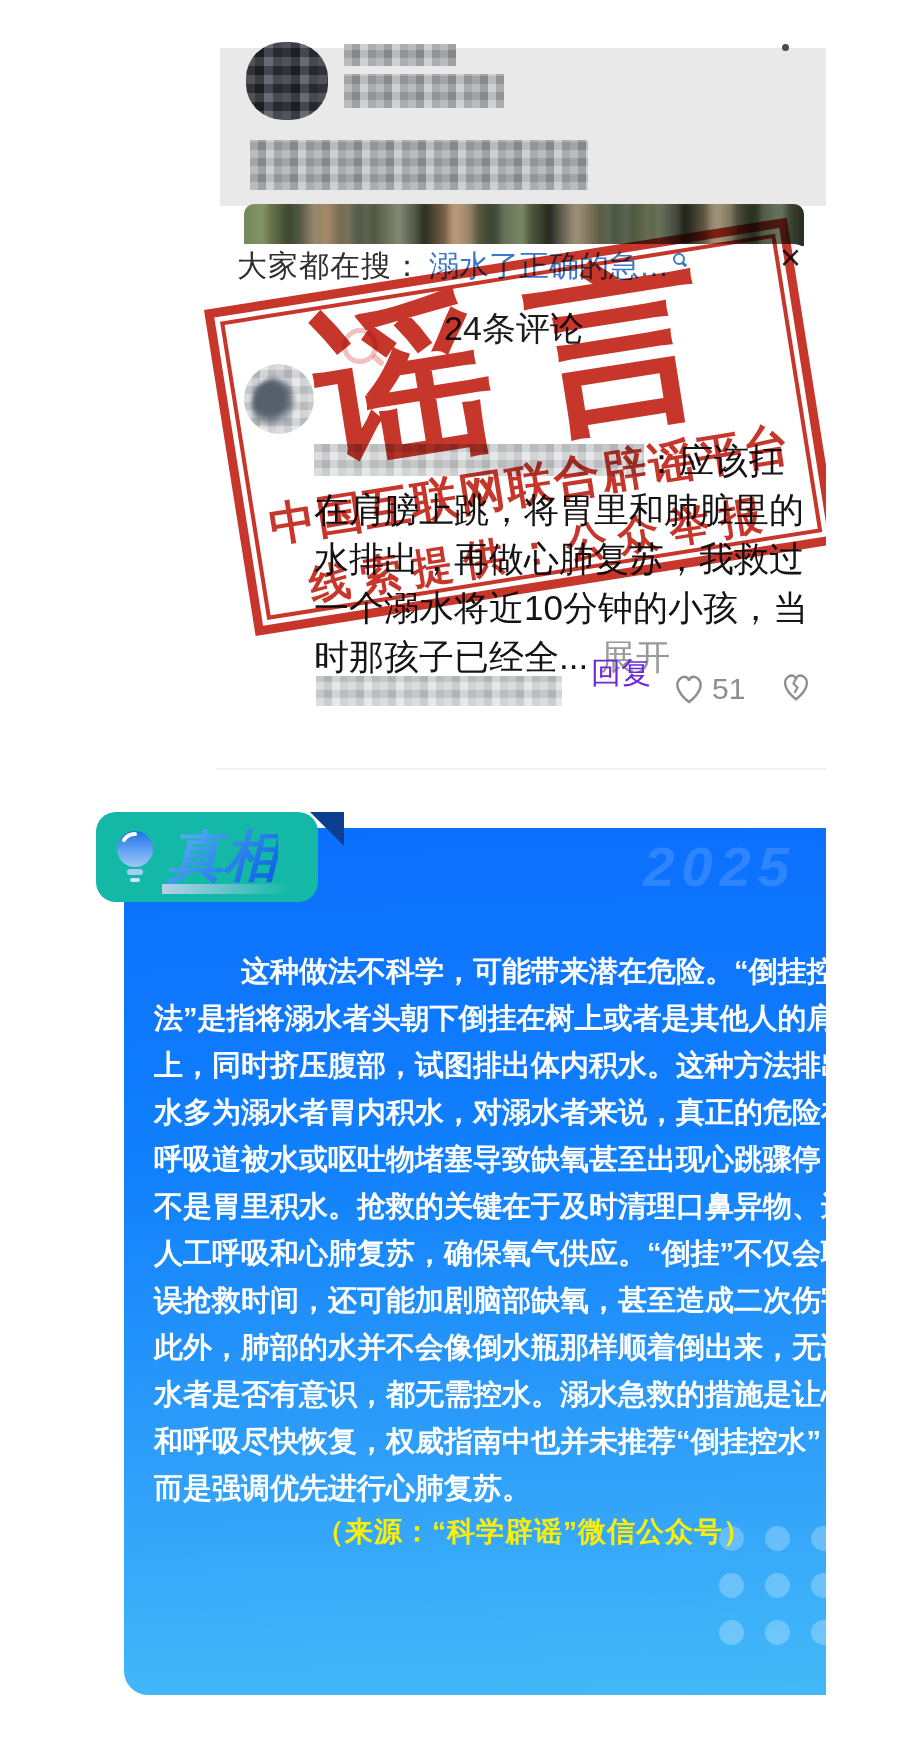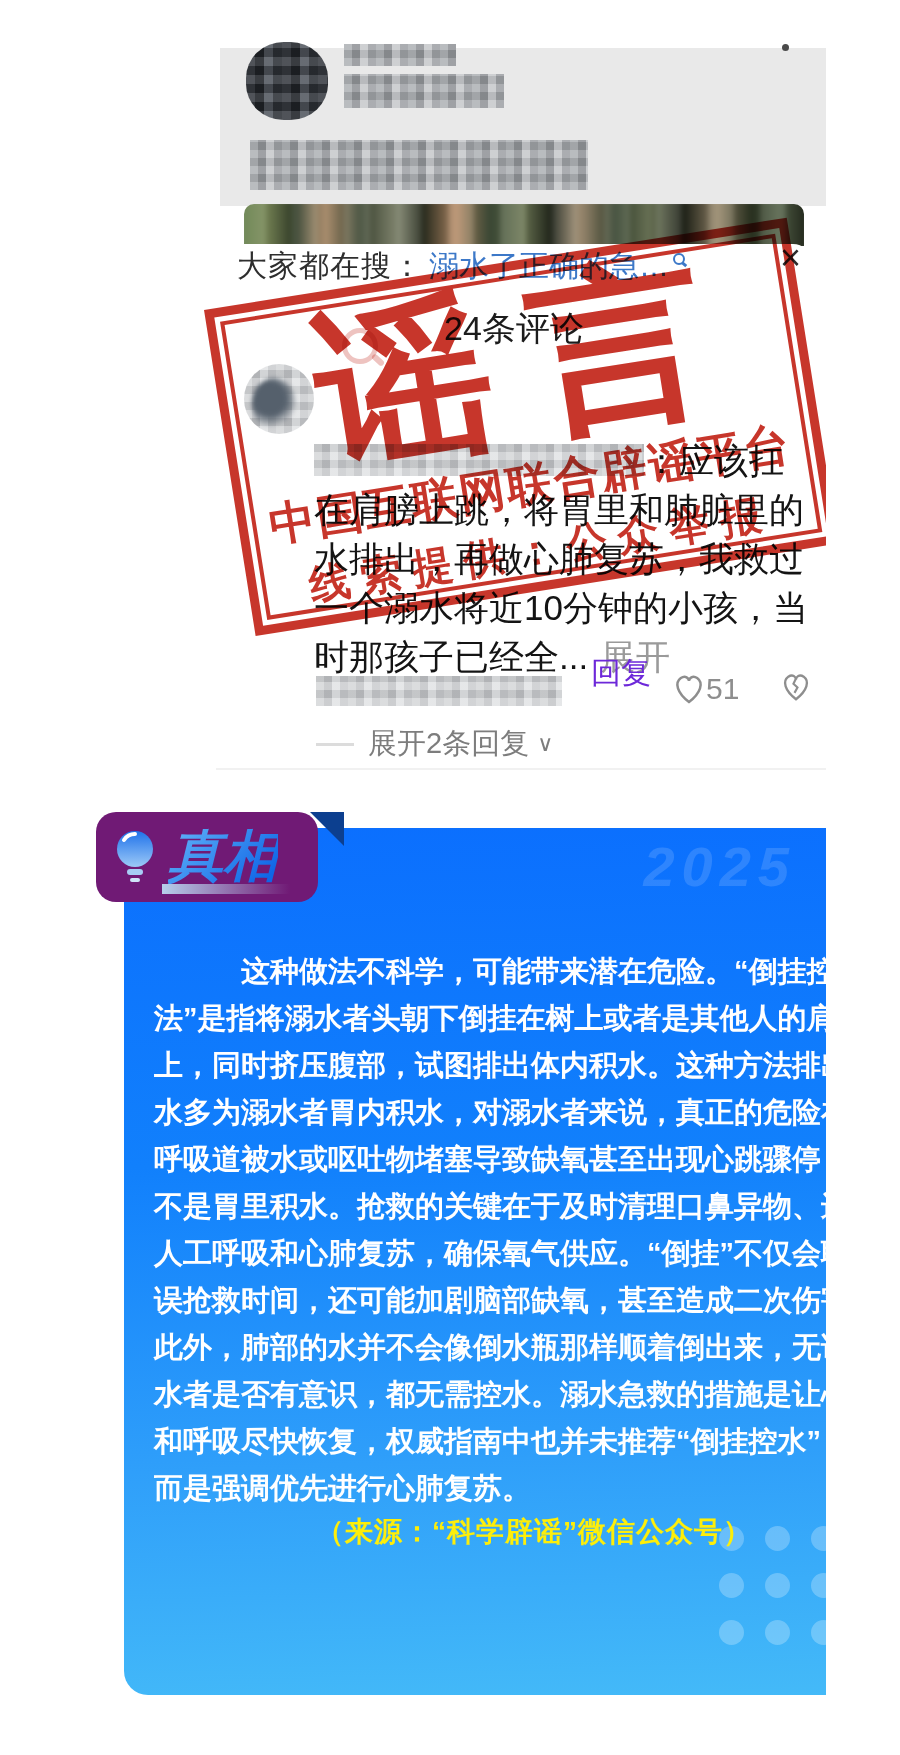--- a/index.html
+++ b/index.html
@@ -54,21 +54,21 @@
   .comment-avatar { left:170px; top:364px; width:70px; height:70px; border-radius:50%; position:absolute; overflow:hidden; }
   .comment-avatar .blob { position:absolute; left:8px; top:14px; width:44px; height:52px; border-radius:50%;
     background:radial-gradient(circle at 40% 40%, #55606c 0 40%, transparent 70%); filter:blur(2px); }
 
   .comment-text { left:240px; top:436px; width:500px; font-size:35px; line-height:49px; color:#141414; letter-spacing:0; }
   .name-bar-inline { display:inline-block; width:330px; height:32px; vertical-align:-3px; }
   .expand-link { color:#9a9a9a; margin-left:12px; cursor:pointer; }
 
   .meta-bar { left:242px; top:676px; width:246px; height:30px; }
   .reply-btn { left:517px; top:653px; font-size:30px; color:#6d28d9; background:none; border:none; font-family:inherit; }
-  .like-btn { left:598px; top:672px; display:flex; align-items:center; background:none; border:none; font-family:inherit; }
+  .like-btn { left:598px; top:672px; display:flex; align-items:center; gap:6px; background:none; border:none; font-family:inherit; }
   .like-count { font-size:30px; color:#8e8e8e; }
   .dislike-btn { left:706px; top:672px; background:none; border:none; }
 
   .expand-replies { left:242px; top:724px; display:flex; align-items:center; background:none; border:none; font-family:inherit; }
   .dash { width:38px; height:3px; background:#dcdcdc; margin-right:14px; }
   .expand-replies-label { font-size:29px; color:#7d7d7d; }
   .chevron { font-size:22px; color:#7d7d7d; margin-left:8px; }
   .bottom-divider { left:142px; top:768px; width:634px; height:2px; background:#f1f1f1; }
 
   
@@ -81,21 +81,21 @@
   .stamp-src { font-size:41px; font-weight:800; letter-spacing:11px; margin-top:7px; }
   .stamp-mag { left:268px; top:328px; width:36px; height:36px; border:5px solid rgba(194,40,28,.28); border-radius:50%; z-index:4; }
   .stamp-mag:after { content:""; position:absolute; width:14px; height:6px; background:rgba(194,40,28,.28);
     right:-12px; bottom:-4px; transform:rotate(42deg); border-radius:3px; }
 
   
   .truth-card { left:50px; top:828px; width:800px; height:867px; border-radius:24px;
     background:linear-gradient(178deg,#0b6ffe 0%,#1180fc 38%,#2f9ffa 72%,#44baf8 100%); }
   .year-mark { right:30px; top:834px; font-size:56px; font-weight:900; font-style:italic;
     color:rgba(255,255,255,.14); letter-spacing:7px; z-index:3; }
-  .truth-tab { left:22px; top:812px; width:222px; height:90px; background:#701a75; border-radius:20px; z-index:4;
+  .truth-tab { left:22px; top:812px; width:222px; height:90px; background:#14b8a6; border-radius:20px; z-index:4;
     display:flex; align-items:center; padding-left:16px; }
   .tab-fold { left:236px; top:812px; z-index:3; }
   .bulb-svg { width:46px; height:58px; }
   .truth-label { font-size:55px; font-weight:900; font-style:italic; margin-left:10px;
     background:linear-gradient(135deg,#5eb0f8 10%,#0f66e6 85%); -webkit-background-clip:text;
     background-clip:text; color:transparent; position:relative; z-index:2; }
   .tab-underline { left:88px; top:884px; width:128px; height:10px; z-index:4;
     background:linear-gradient(90deg,#b6cfeb 0%, rgba(182,207,235,0) 100%); }
 
   .truth-body { left:80px; top:948px; width:756px; font-size:29px; font-weight:700; color:#ffffff;
@@ -148,25 +148,20 @@
     <span class="like-count">51</span>
   </button>
 
   <button class="abs dislike-btn">
     <svg width="32" height="30" viewBox="0 0 30 28">
       <path d="M15 25.5 C 4.5 17.5, 2 8.5, 7.8 4.3 C 11.8 1.6, 15 4.4, 15 7 C 15 4.4, 18.2 1.6, 22.2 4.3 C 28 8.5, 25.5 17.5, 15 25.5 Z" fill="none" stroke="#8e8e8e" stroke-width="2.2"></path>
       <polyline points="15,6 12.6,11 16.4,14.5 13.6,19.5" fill="none" stroke="#8e8e8e" stroke-width="2"></polyline>
     </svg>
   </button>
 
-  <button class="abs expand-replies">
-    <span class="dash"></span>
-    <span class="expand-replies-label">展开2条回复</span>
-    <span class="chevron">∨</span>
-  </button>
 
   <div class="abs bottom-divider"></div>
 
   <div class="abs stamp-mag"></div>
 
   <div class="abs stamp">
     <div class="stamp-inner"></div>
     <div class="stamp-content">
       <div class="stamp-word">谣言</div>
       <div class="stamp-org">中国互联网联合辟谣平台</div>

